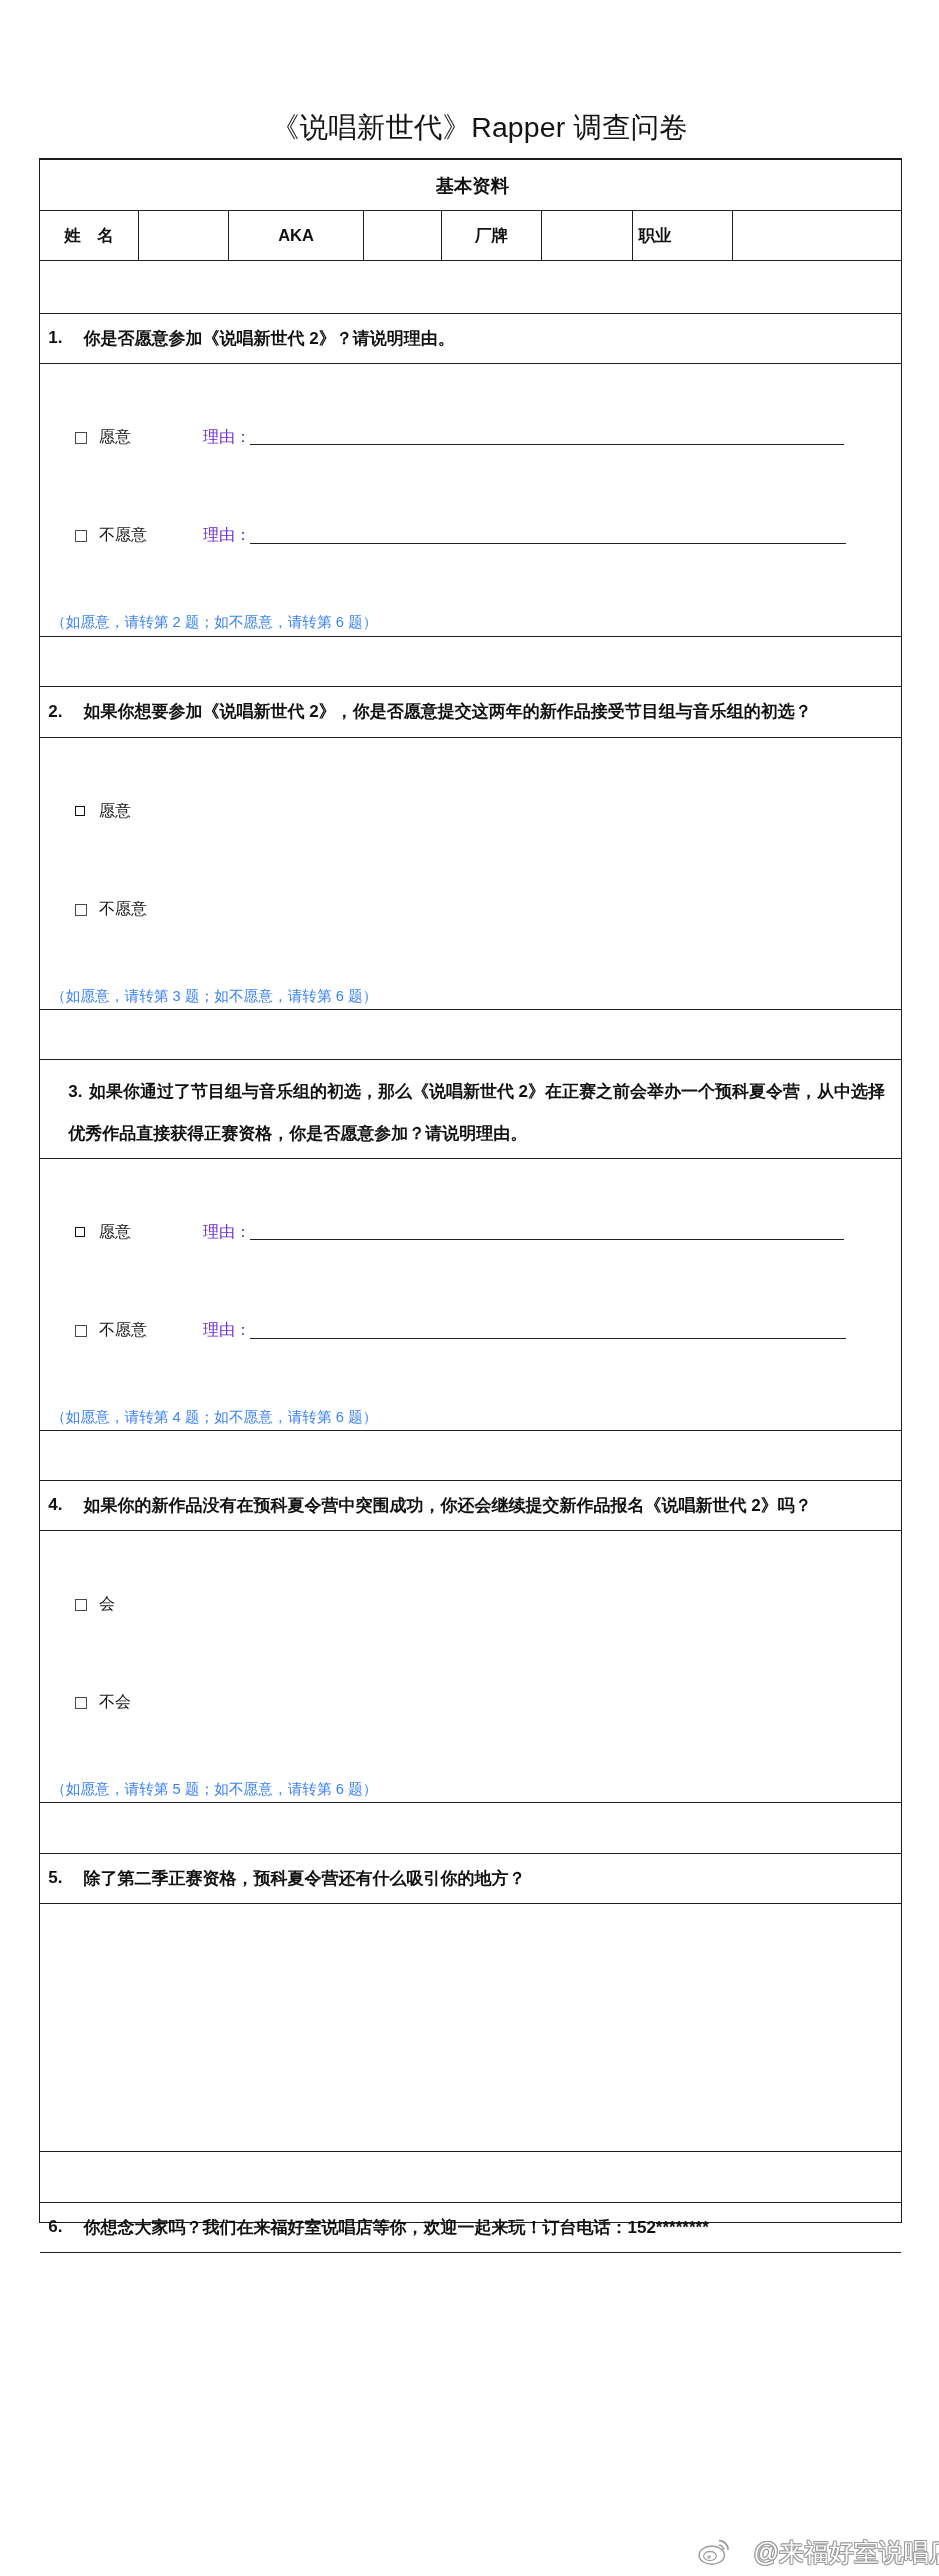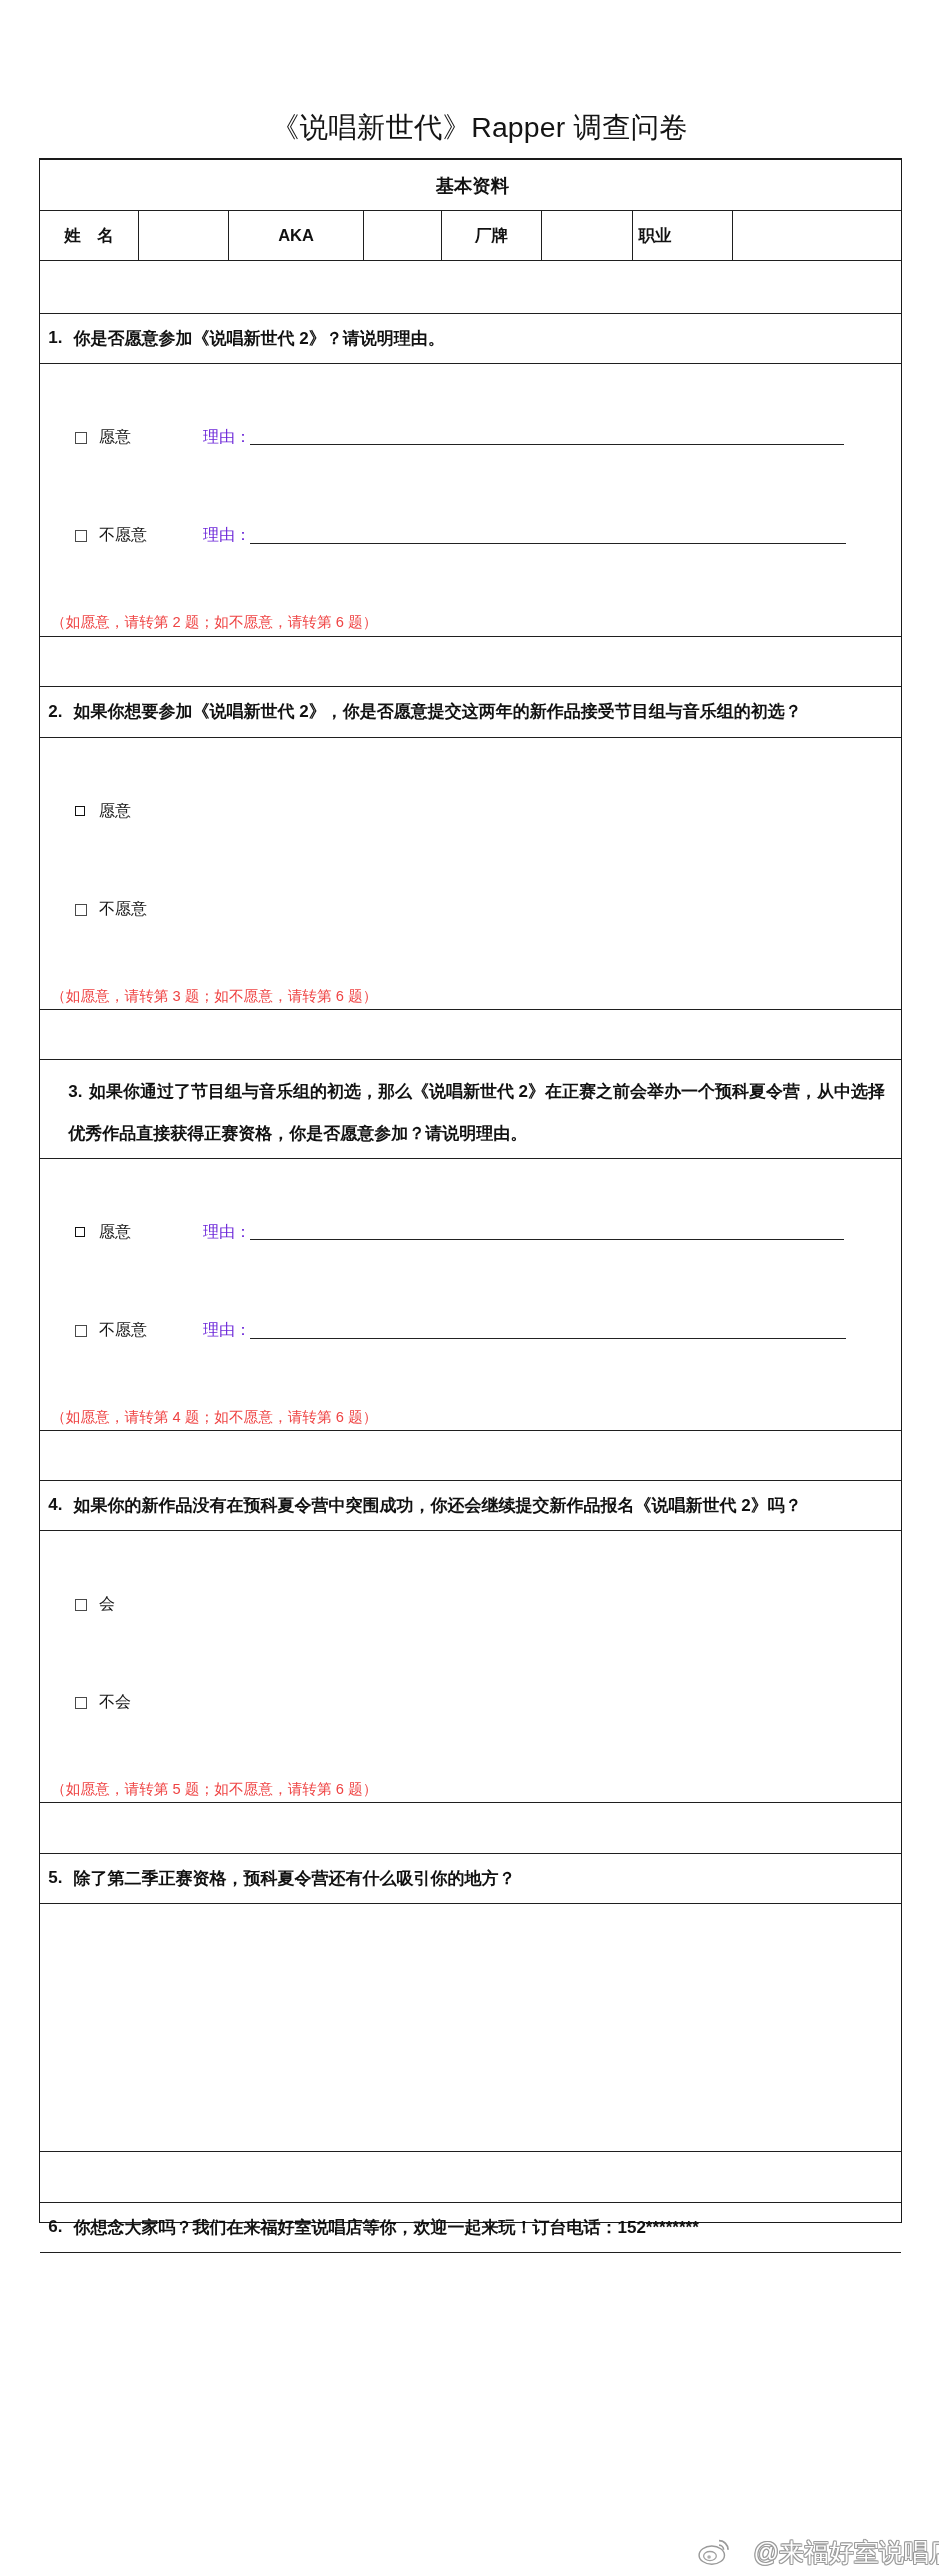--- a/index.html
+++ b/index.html
@@ -25,42 +25,42 @@
   .cell {
     box-sizing:border-box; border-right:1.8px solid #1f1f1f; display:flex; align-items:center;
     justify-content:center; font-size:16.5px; font-weight:bold;
   }
   .cell.left { justify-content:flex-start; padding-left:5.5px; }
   .cell.lastcell { border-right:none; }
   .hdr {
     display:flex; align-items:center; padding-left:8.3px; font-size:17px; font-weight:bold;
     white-space:nowrap; padding-bottom:0.9px;
   }
-  .hdr .qtext { margin-left:11px; }
+  .hdr .qtext { margin-left:21px; }
   .hdr2 {
     display:block; padding-left:8.3px; padding-top:11px; font-size:17px; font-weight:bold;
     line-height:42px; white-space:nowrap;
   }
   .hdr2 .line { display:block; height:42px;margin-left:20px; }
   .hdr2 .qtext { margin-left:6.4px; }
   .opt { position:absolute; left:0; right:0; height:22px; }
   .opt.o1 { top:62px; }
   .opt.o2 { top:160px; }
   .cb {
     position:absolute; left:35px; top:5.5px; width:10px; height:10px;
     border:0.9px solid #4a4a4a; box-sizing:content-box; background:#fff;
   }
   .cb.strong { width:8.3px; height:8.3px; border:1.8px solid #111; }
   .opt-text { position:absolute; left:59px; top:0; font-size:16px; line-height:22px; white-space:nowrap; color:#151515; }
   .reason-label { position:absolute; left:163px; top:0; font-size:16px; line-height:22px; white-space:nowrap; color:#6d28d9; }
   .reason-line { position:absolute; left:210px; top:18.3px; width:594px; height:0; border-top:1.4px solid #222; }
   .reason-line.wide { width:596px; top:19px; }
   .note {
     position:absolute; left:11px; top:247px; font-size:14.7px; line-height:22px;
-    color:#ef4444; white-space:nowrap;
+    color:#3b82f6; white-space:nowrap;
   }
   .answer-area { position:absolute; left:0; top:0; right:0; bottom:0; }
   .watermark {
     position:absolute; left:697px; top:2534px; height:37px; display:flex; align-items:center;gap:16px;
   }
   .wm-text {
     font-size:25px; color:#ffffff; margin-left:5.5px; white-space:nowrap;
     text-shadow: 0.9px 0 0 #9a9a9a, -0.9px 0 0 #9a9a9a, 0 0.9px 0 #9a9a9a, 0 -0.9px 0 #9a9a9a,
                  0.9px 0.9px 0 #a5a5a5, -0.9px -0.9px 0 #a5a5a5, 0.9px -0.9px 0 #a5a5a5, -0.9px 0.9px 0 #a5a5a5;
   }

